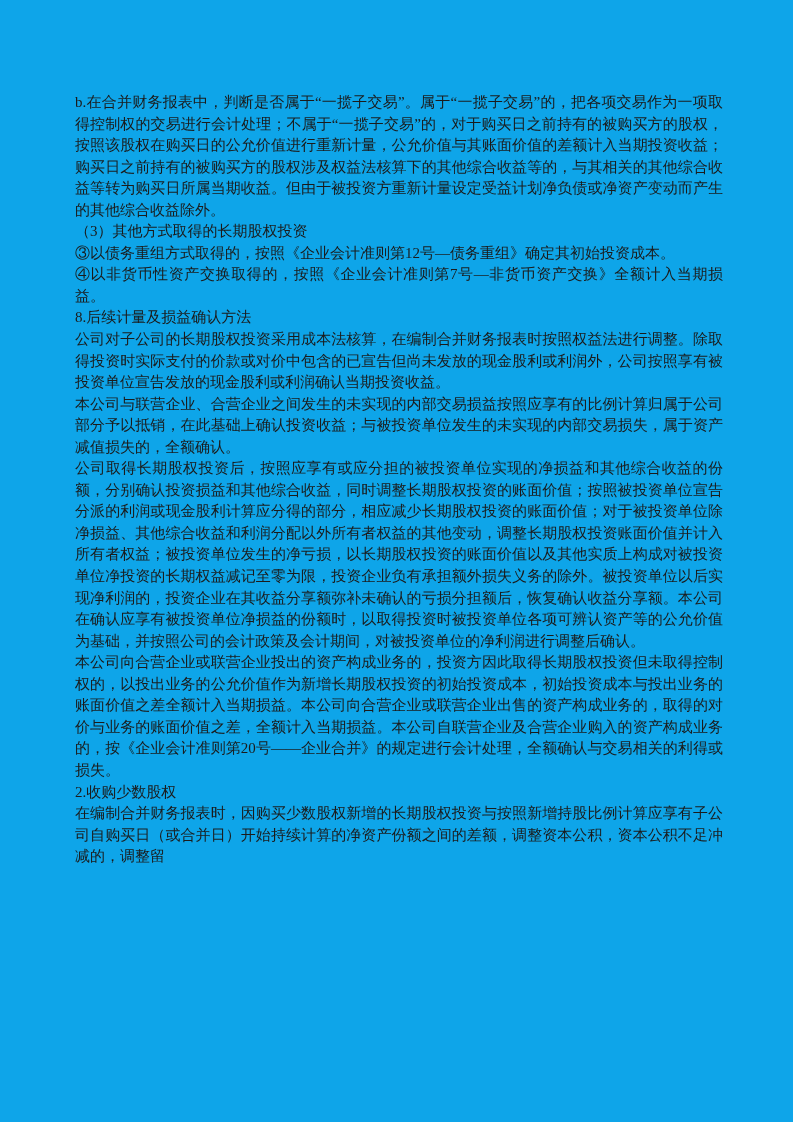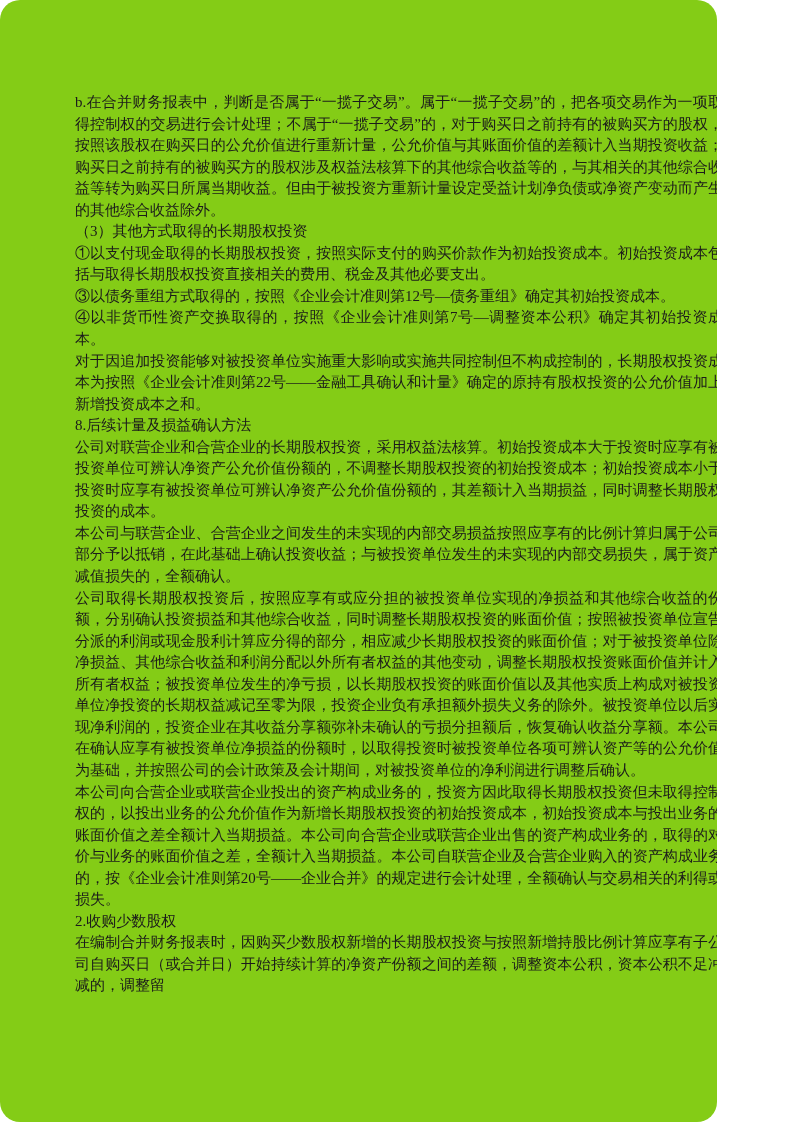--- a/index.html
+++ b/index.html
@@ -2,25 +2,24 @@
 <html><head>
 <meta charset="utf-8">
 <style>
   html, body {
     margin: 0;
     padding: 0;
     background: #ffffff;
   }
   .page {
     position: relative;
-    width: 717px;
+    width: 793px;
     height: 1122px;
-    background: #84cc16;
+    background: #0ea5e9;
     overflow: hidden;
-    border-radius: 20px;
   }
   .content {
     position: absolute;
     left: 75px;
     top: 92px;
     width: 648px;
     color: #1b1b1b;
     font-family: "Liberation Serif", "DejaVu Serif", serif;
     font-size: 15px;
     line-height: 21.55px;
@@ -33,25 +32,23 @@
     word-break: break-word;
   }
 </style>
 </head>
 <body>
 
 <div class="page">
   <div class="content">
     <p>b.在合并财务报表中，判断是否属于“一揽子交易”。属于“一揽子交易”的，把各项交易作为一项取得控制权的交易进行会计处理；不属于“一揽子交易”的，对于购买日之前持有的被购买方的股权，按照该股权在购买日的公允价值进行重新计量，公允价值与其账面价值的差额计入当期投资收益；购买日之前持有的被购买方的股权涉及权益法核算下的其他综合收益等的，与其相关的其他综合收益等转为购买日所属当期收益。但由于被投资方重新计量设定受益计划净负债或净资产变动而产生的其他综合收益除外。</p>
     <p>（3）其他方式取得的长期股权投资</p>
-    <p>①以支付现金取得的长期股权投资，按照实际支付的购买价款作为初始投资成本。初始投资成本包括与取得长期股权投资直接相关的费用、税金及其他必要支出。</p>
     <p>③以债务重组方式取得的，按照《企业会计准则第12号—债务重组》确定其初始投资成本。</p>
-    <p>④以非货币性资产交换取得的，按照《企业会计准则第7号—调整资本公积》确定其初始投资成本。</p>
-    <p>对于因追加投资能够对被投资单位实施重大影响或实施共同控制但不构成控制的，长期股权投资成本为按照《企业会计准则第22号——金融工具确认和计量》确定的原持有股权投资的公允价值加上新增投资成本之和。</p>
+    <p>④以非货币性资产交换取得的，按照《企业会计准则第7号—非货币资产交换》全额计入当期损益。</p>
     <p>8.后续计量及损益确认方法</p>
-    <p>公司对联营企业和合营企业的长期股权投资，采用权益法核算。初始投资成本大于投资时应享有被投资单位可辨认净资产公允价值份额的，不调整长期股权投资的初始投资成本；初始投资成本小于投资时应享有被投资单位可辨认净资产公允价值份额的，其差额计入当期损益，同时调整长期股权投资的成本。</p>
+    <p>公司对子公司的长期股权投资采用成本法核算，在编制合并财务报表时按照权益法进行调整。除取得投资时实际支付的价款或对价中包含的已宣告但尚未发放的现金股利或利润外，公司按照享有被投资单位宣告发放的现金股利或利润确认当期投资收益。</p>
     <p>本公司与联营企业、合营企业之间发生的未实现的内部交易损益按照应享有的比例计算归属于公司部分予以抵销，在此基础上确认投资收益；与被投资单位发生的未实现的内部交易损失，属于资产减值损失的，全额确认。</p>
     <p>公司取得长期股权投资后，按照应享有或应分担的被投资单位实现的净损益和其他综合收益的份额，分别确认投资损益和其他综合收益，同时调整长期股权投资的账面价值；按照被投资单位宣告分派的利润或现金股利计算应分得的部分，相应减少长期股权投资的账面价值；对于被投资单位除净损益、其他综合收益和利润分配以外所有者权益的其他变动，调整长期股权投资账面价值并计入所有者权益；被投资单位发生的净亏损，以长期股权投资的账面价值以及其他实质上构成对被投资单位净投资的长期权益减记至零为限，投资企业负有承担额外损失义务的除外。被投资单位以后实现净利润的，投资企业在其收益分享额弥补未确认的亏损分担额后，恢复确认收益分享额。本公司在确认应享有被投资单位净损益的份额时，以取得投资时被投资单位各项可辨认资产等的公允价值为基础，并按照公司的会计政策及会计期间，对被投资单位的净利润进行调整后确认。</p>
     <p>本公司向合营企业或联营企业投出的资产构成业务的，投资方因此取得长期股权投资但未取得控制权的，以投出业务的公允价值作为新增长期股权投资的初始投资成本，初始投资成本与投出业务的账面价值之差全额计入当期损益。本公司向合营企业或联营企业出售的资产构成业务的，取得的对价与业务的账面价值之差，全额计入当期损益。本公司自联营企业及合营企业购入的资产构成业务的，按《企业会计准则第20号——企业合并》的规定进行会计处理，全额确认与交易相关的利得或损失。</p>
     <p>2.收购少数股权</p>
     <p>在编制合并财务报表时，因购买少数股权新增的长期股权投资与按照新增持股比例计算应享有子公司自购买日（或合并日）开始持续计算的净资产份额之间的差额，调整资本公积，资本公积不足冲减的，调整留</p>
   </div>
 </div>
 
 </body></html>

